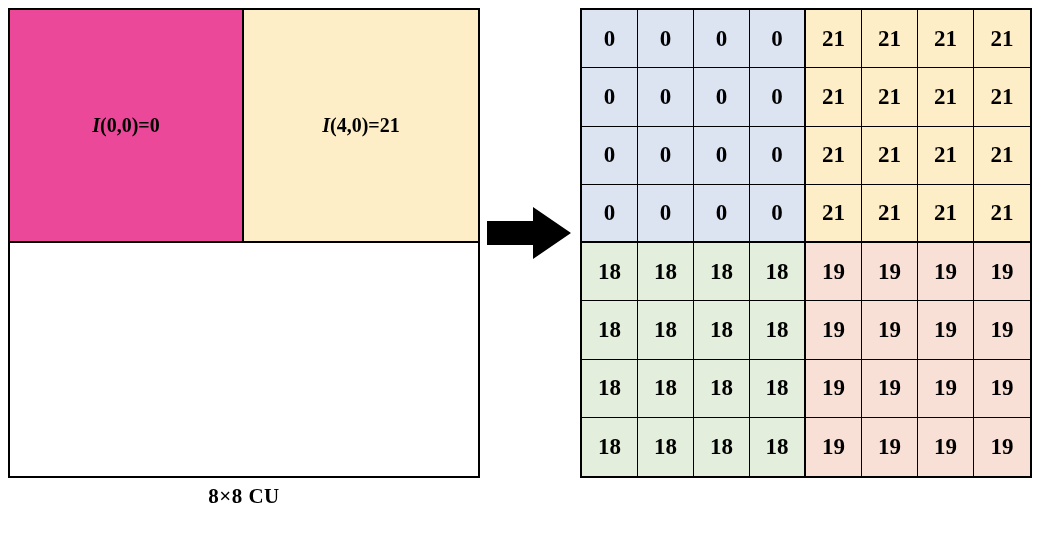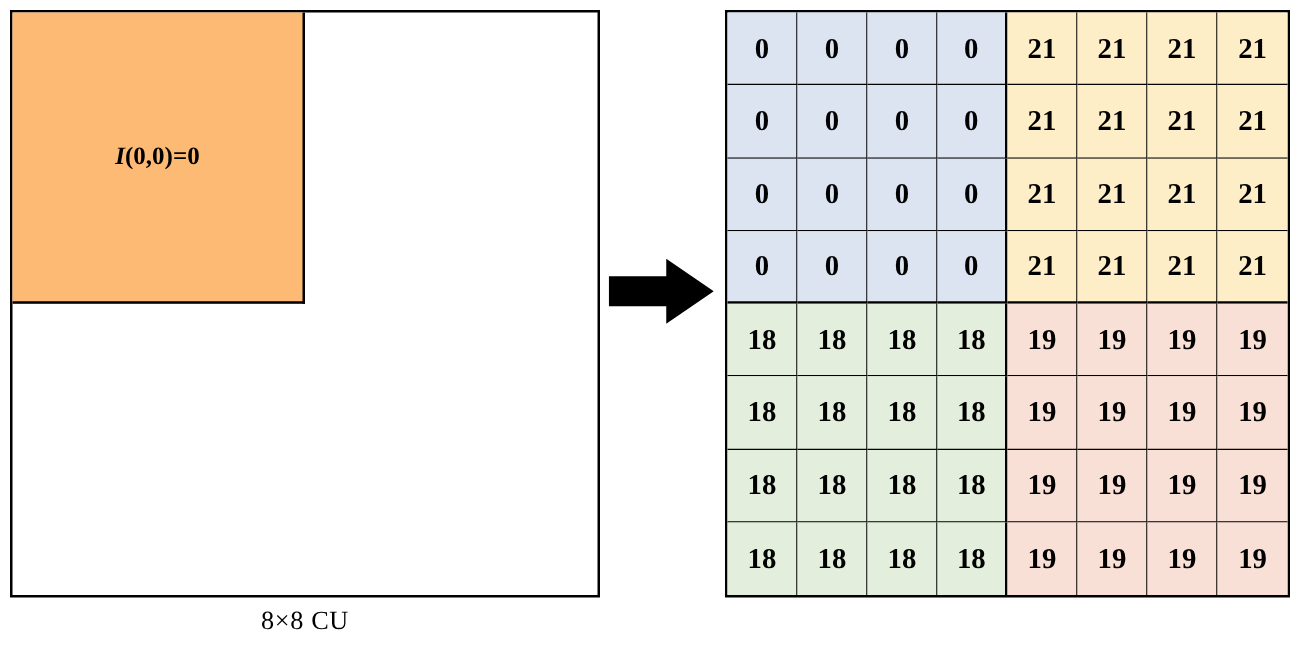--- a/index.html
+++ b/index.html
@@ -55,21 +55,21 @@
   .cu-cell.br-r { border-right: 2px solid #000000; }
   .cu-cell.br-b { border-bottom: 2px solid #000000; }
   .cu-label i {
     font-style: italic;
   }
 
   .caption {
     position: absolute;
     text-align: center;
     font-size: 21px;
-    font-weight: normal;
+    font-weight: bold;
     color: #000000;
     letter-spacing: 0.5px;
   }
   .caption-cu {
     left: 8px;
     top: 484px;
     width: 472px;
   }
   .caption-ipm {
     left: 576px;
@@ -122,22 +122,25 @@
   .ipm-cell.q-edge-right { border-right: 2px solid #000000; }
   .ipm-cell.q-edge-bottom { border-bottom: 2px solid #000000; }
 </style>
 </head>
 <body>
 
 <div class="stage">
 
   <div class="cu-wrap">
     <div class="cu-grid" id="cu-grid">
-        <div class="cu-cell cu-label br-r br-b" style="background: #fdba74;">
+        <div class="cu-cell cu-label br-r br-b" style="background: #ec4899;">
           <span><i>I</i>(0,0)=0</span>
+        </div>
+        <div class="cu-cell cu-label br-b" style="background: rgb(253, 238, 200);">
+          <span><i>I</i>(4,0)=21</span>
         </div>
       </div>
   </div>
   <div class="caption caption-cu">8×8 CU</div>
 
   <div class="arrow">
     <svg width="84" height="56" viewBox="0 0 84 56" xmlns="http://www.w3.org/2000/svg">
       <polygon points="0,16 46,16 46,2 84,28 46,54 46,40 0,40" fill="#000000"></polygon>
     </svg>
   </div>

